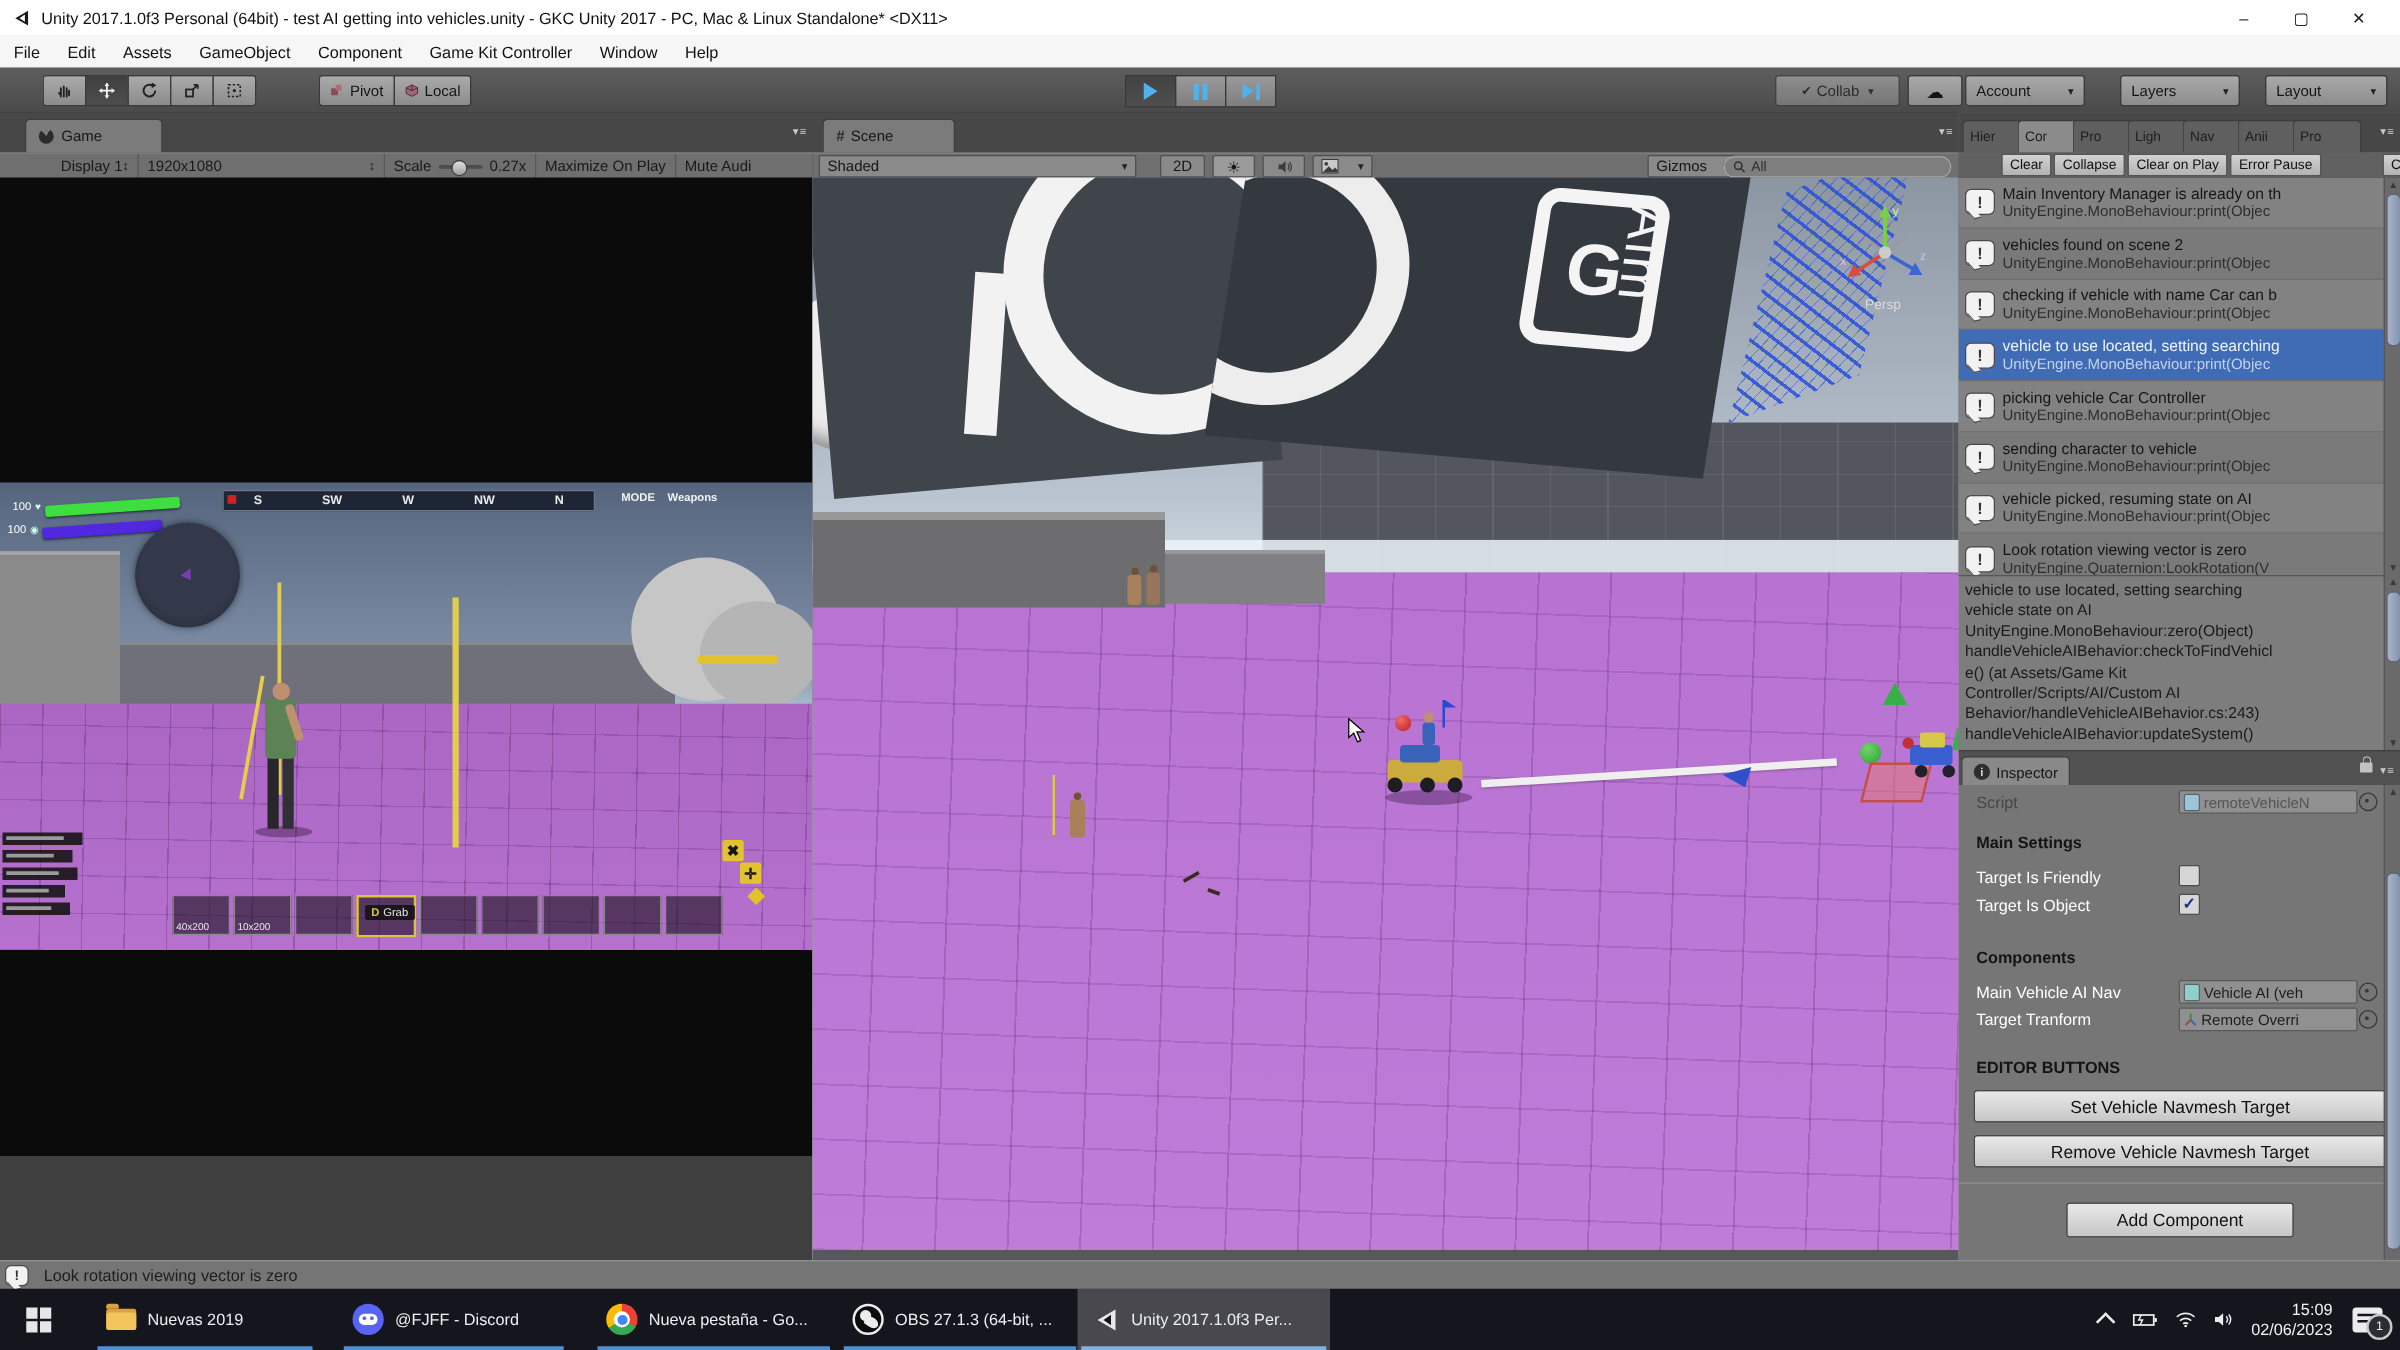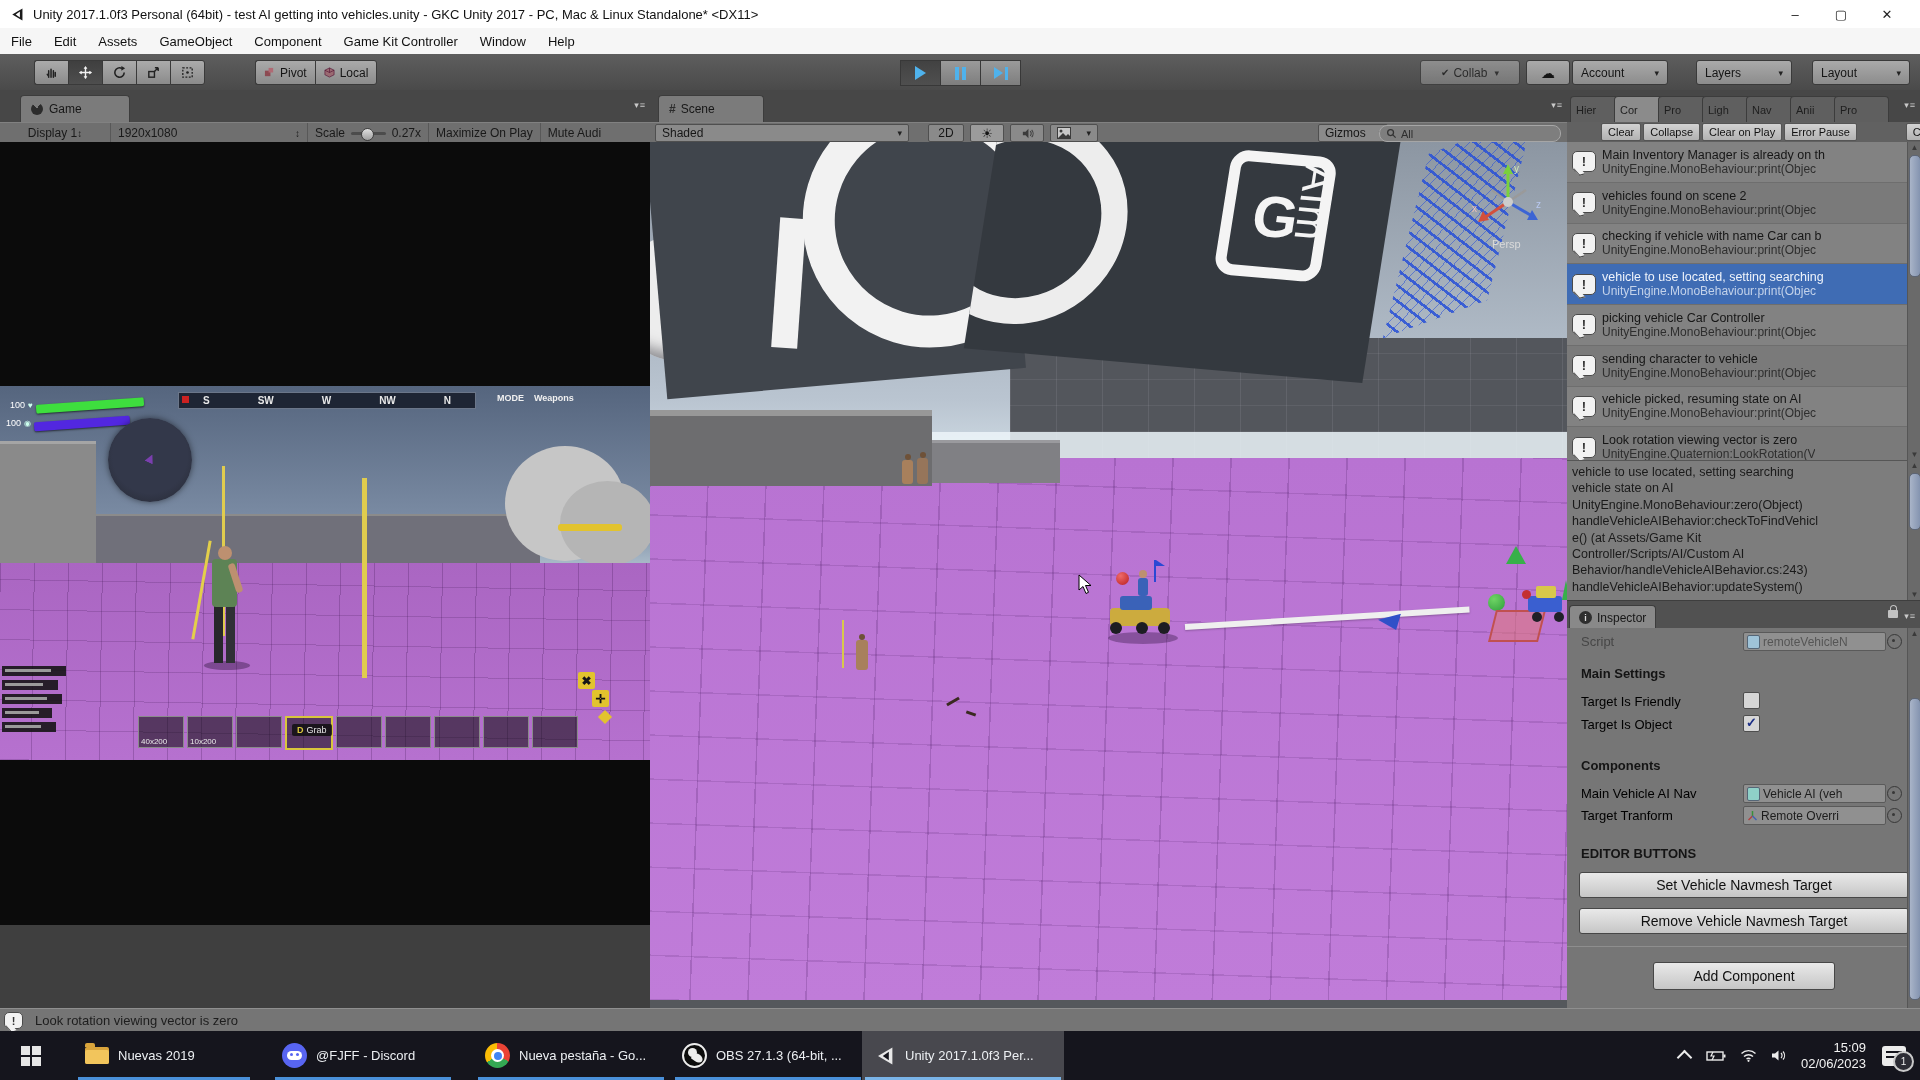--- a/index.html
+++ b/index.html
@@ -195,21 +195,21 @@
                   padding:3px 0 0 5px;overflow:hidden;}
   #insp-head{position:absolute;left:0;top:510px;width:353px;height:28px;background:#515151;border-top:1px solid #3e3e3e;}
   #insp-tab{position:absolute;left:2px;bottom:0;height:23px;background:#898989;border:1px solid #3c3c3c;border-bottom:none;
             border-radius:4px 4px 0 0;display:flex;align-items:center;padding:0 9px;font-size:12px;color:#161616;gap:5px;}
   .ibadge{width:13px;height:13px;border-radius:50%;background:#2e2e2e;color:#ddd;font-size:9px;font-weight:bold;
           display:flex;align-items:center;justify-content:center;}
   #insp-lock{position:absolute;right:22px;top:9px;width:10px;height:8px;background:#c2c2c2;border-radius:1px;}
   #insp-lock::before{content:"";position:absolute;left:1.5px;top:-5px;width:5px;height:5px;border:1.5px solid #c2c2c2;
                      border-bottom:none;border-radius:4px 4px 0 0;}
   #insp-body{position:absolute;left:0;top:538px;width:353px;height:380px;background:#767676;overflow:hidden;}
-  .irow{position:absolute;left:14px;font-size:13px;color:#000000;white-space:nowrap;}
+  .irow{position:absolute;left:14px;font-size:13px;color:#ffffff;white-space:nowrap;}
   .irow.grayed{color:#464646;}
   .iheader{position:absolute;left:14px;font-size:13px;font-weight:bold;color:#141414;}
   .ifield{position:absolute;left:176px;width:138px;height:17px;background:#909090;border:1px solid #5a5a5a;
           border-radius:2px;font-size:12px;color:#1d1d1d;display:flex;align-items:center;gap:3px;
           padding-left:3px;overflow:hidden;white-space:nowrap;}
   .ifield.grayed{color:#555;}
   .ipick{position:absolute;left:320px;width:13px;height:13px;border:1.5px solid #383838;border-radius:50%;}
   .ipick::before{content:"";position:absolute;left:4px;top:4px;width:3px;height:3px;border-radius:50%;background:#383838;}
   .icheck{position:absolute;left:176px;width:15px;height:15px;background:#d6d6d6;border:1px solid #4e4e4e;
           border-radius:2px;color:#1c2f86;font-size:13px;font-weight:bold;line-height:14px;text-align:center;}
@@ -388,21 +388,21 @@
   </div>
 
   <div class="tabbar" style="left:0;top:90px;width:650px;">
     <div class="tab" style="left:20px;width:88px;">
       <span style="width:12px;height:12px;border-radius:50%;margin-right:6px;background:conic-gradient(from 320deg,transparent 0 70deg,#2c2c2c 70deg 360deg);"></span>
       <span>Game</span>
     </div>
     <div class="panelmenu">▾≡</div>
   </div>
   <div class="ctrlbar" style="left:0;top:122px;width:650px;">
-    <div class="ctrlseg" style="width:96px;justify-content:center;">
+    <div class="ctrlseg" style="width:96px;justify-content:flex-end;">
       <span>Display 1</span>
       <span style="font-size:10px;">↕</span>
     </div>
     <div class="ctrlseg" style="width:182px;justify-content:space-between;">
       <span>1920x1080</span>
       <span style="font-size:10px;">↕</span>
     </div>
     <div class="ctrlseg" style="width:106px;">
       <span>Scale</span>
       <span class="slider-track">

